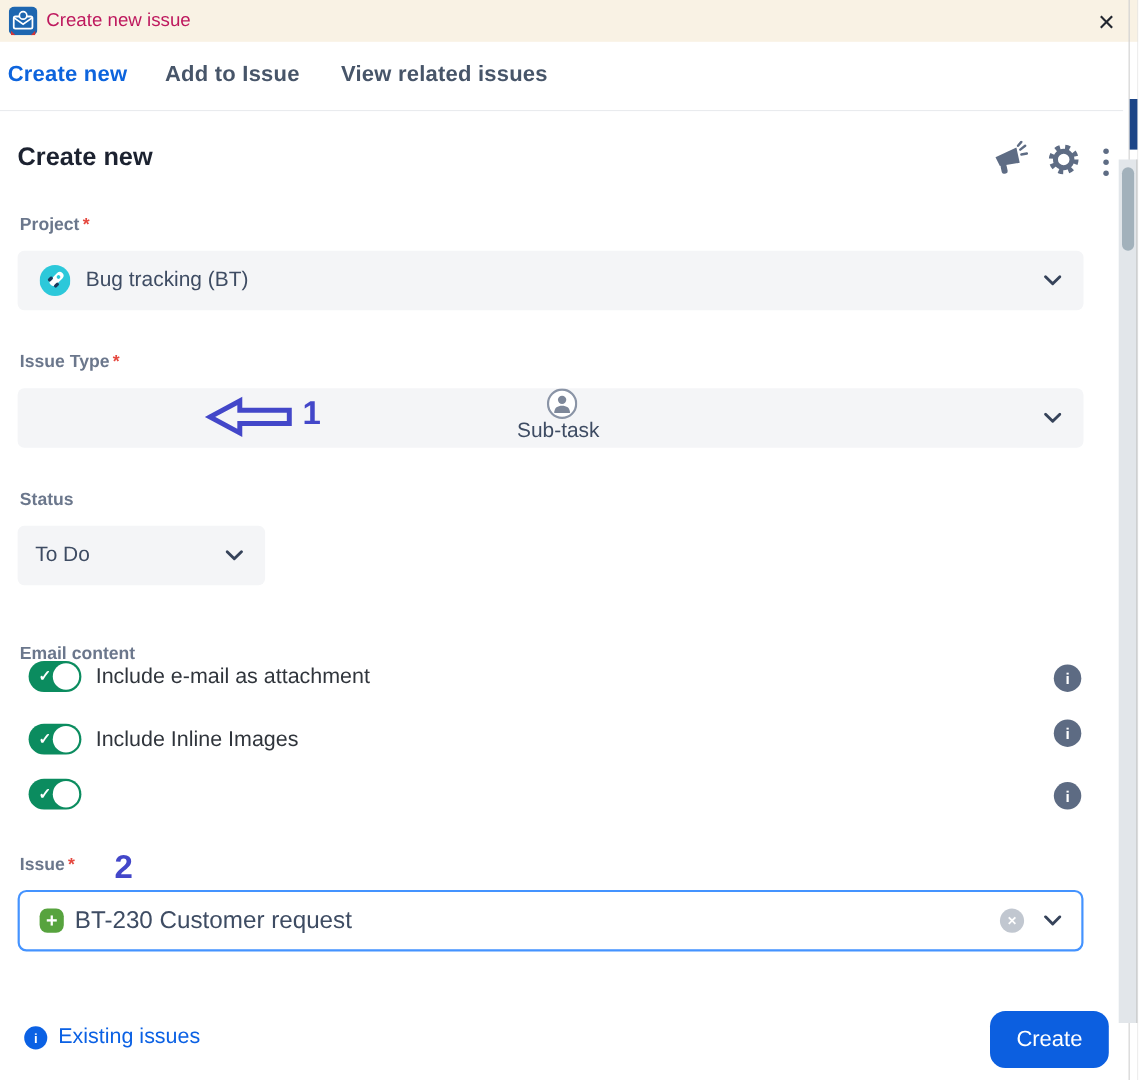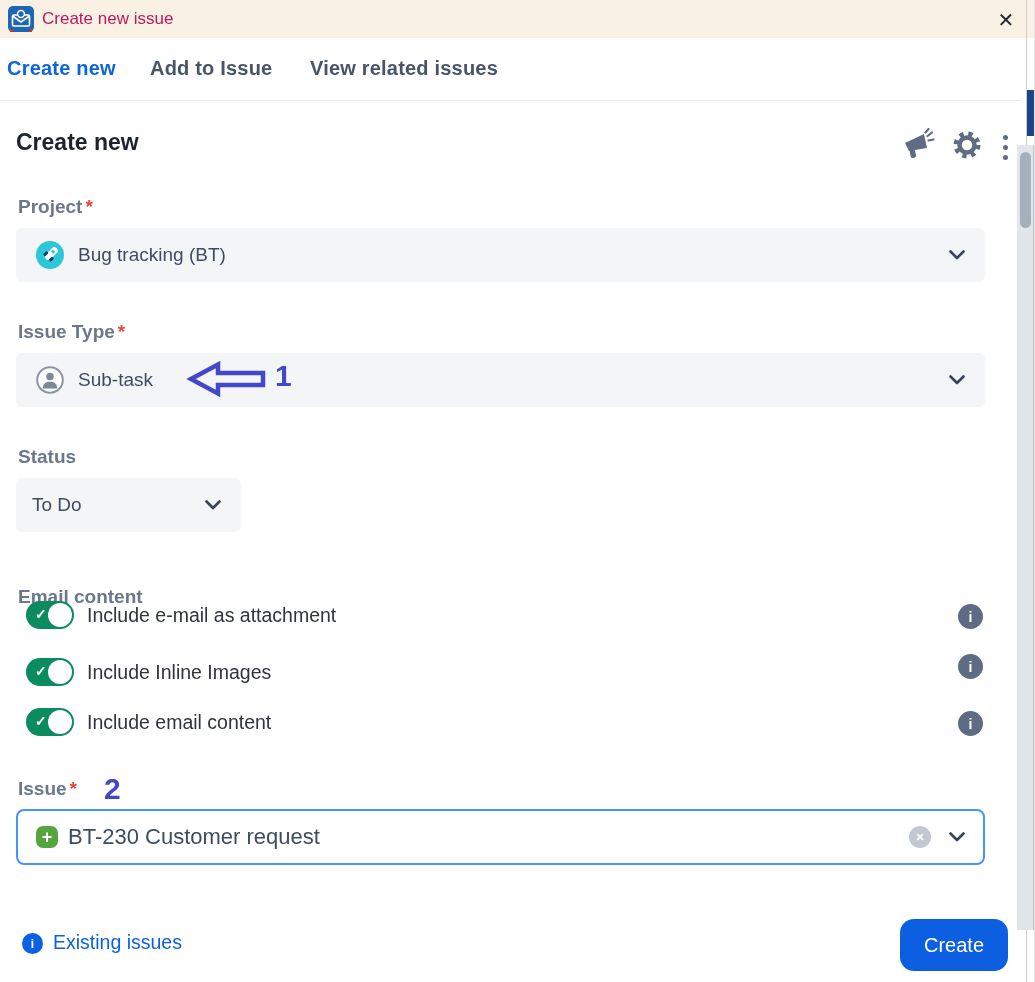--- a/index.html
+++ b/index.html
@@ -23,32 +23,32 @@
   
   .panel-title{position:absolute;left:16px;top:129px;font-size:23px;font-weight:700;color:#1c2230;}
   .icon-btn{position:absolute;cursor:pointer;}
   .icon-announce{left:901px;top:128px;width:34px;height:34px;}
   .icon-gear{left:951px;top:129px;width:32px;height:32px;}
   .icon-more{left:999px;top:131px;width:12px;height:32px;display:flex;flex-direction:column;
              align-items:center;justify-content:center;gap:5px;}
   .icon-more i{width:5px;height:5px;border-radius:50%;background:#5e6c84;}
 
   
-  .lbl{position:absolute;font-size:19px;font-weight:700;color:#6b778c;}
+  .lbl{position:absolute;font-size:16px;font-weight:700;color:#6b778c;}
   .lbl .req{color:#e5483f;margin-left:3px;}
   .lbl-project{left:18px;top:196px;}
   .lbl-issuetype{left:18px;top:321px;}
   .lbl-status{left:18px;top:446px;}
   .lbl-email{left:18px;top:566px;margin-top:20px;}
   .lbl-issue{left:18px;top:778px;}
 
   
   .field{position:absolute;background:#f4f5f7;border-radius:6px;display:flex;align-items:center;cursor:pointer;}
   .field-project{left:16px;top:228px;width:969px;height:54px;text-align:center;}
-  .field-issuetype{left:16px;top:353px;width:969px;height:54px;}
+  .field-issuetype{left:16px;top:353px;width:969px;height:54px;flex-direction:column;}
   .field-status{left:16px;top:478px;width:225px;height:54px;}
   .field-icon{margin-left:20px;width:28px;height:28px;flex:0 0 auto;}
   .field-value{margin-left:14px;font-size:19px;color:#3e4c63;}
   .status-value{margin-left:16px;font-size:19px;color:#3e4c63;}
   .chev{position:absolute;right:20px;top:50%;transform:translateY(-50%);width:16px;height:10px;}
 
   
   .arrow-1{position:absolute;left:186px;top:360px;width:82px;height:38px;}
   .annot-num{position:absolute;font-size:30px;font-weight:700;color:#4347c9;}
   .num-1{left:275px;top:359px;}
@@ -190,21 +190,20 @@
       <span class="tick">✓</span>
       <span class="knob"></span>
     </div>
     <span class="toggle-label">Include Inline Images</span>
   </div>
   <div class="toggle-row trow3">
     <div class="toggle">
       <span class="tick">✓</span>
       <span class="knob"></span>
     </div>
-    <span class="toggle-label">Include email content</span>
   </div>
 
   <span class="info info1">i</span>
   <span class="info info2">i</span>
   <span class="info info3">i</span>
 
   <div class="lbl lbl-issue">
     <span>Issue</span><span class="req">*</span>
   </div>
   <span class="annot-num num-2">2</span>

